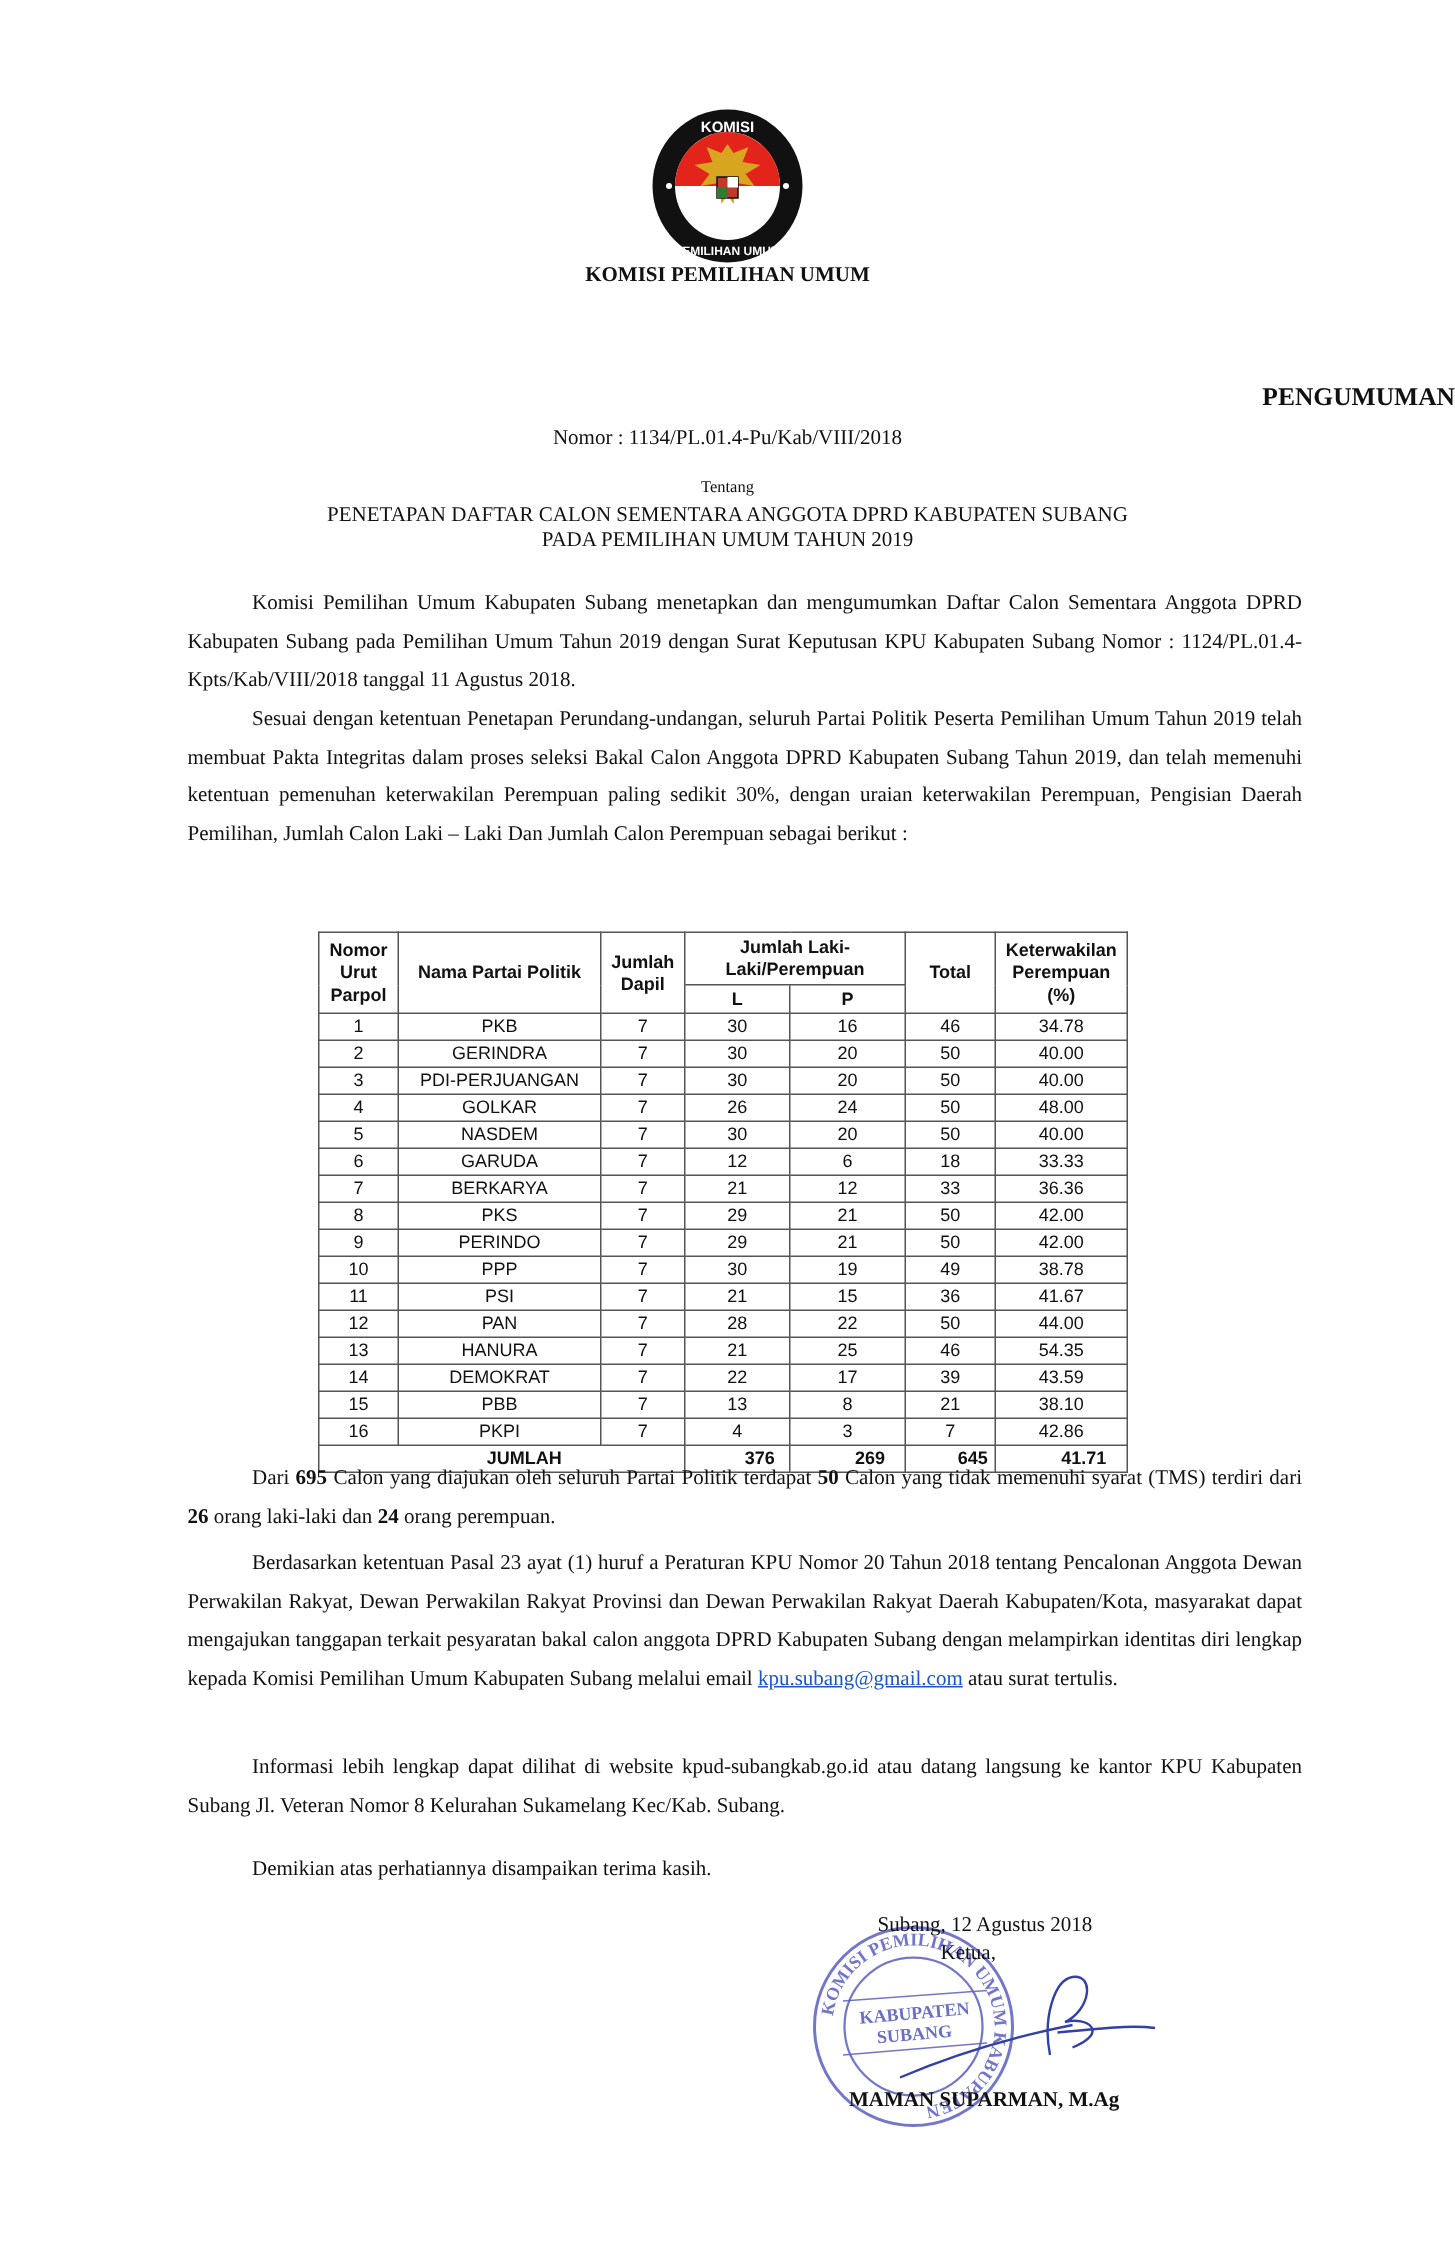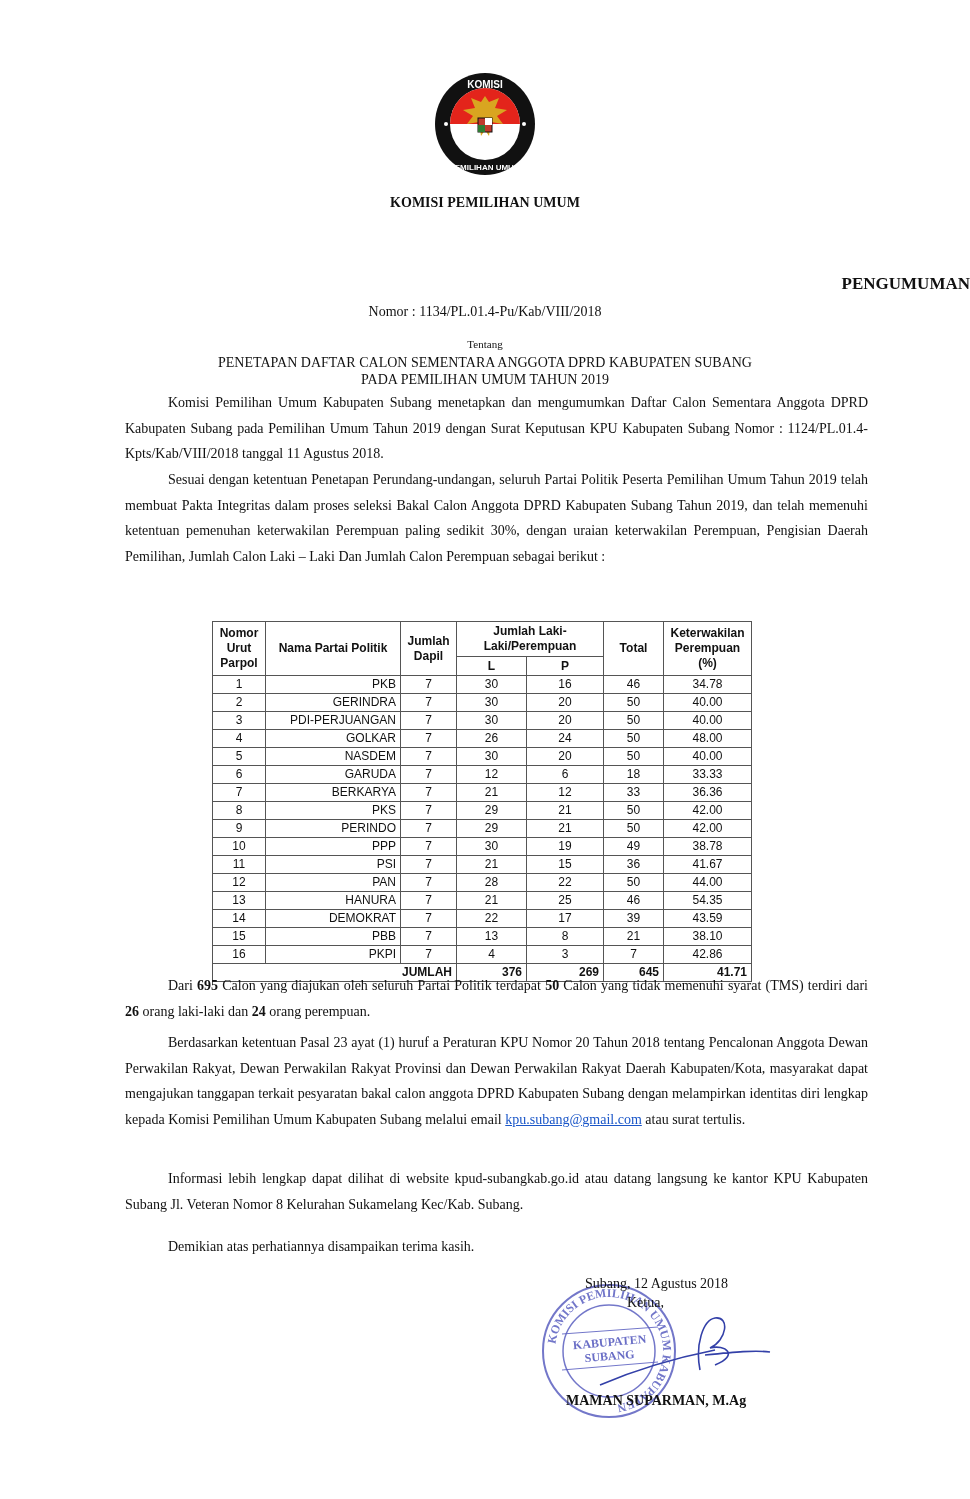--- a/index.html
+++ b/index.html
@@ -1,36 +1,36 @@
 <!DOCTYPE html>
 <html><head>
 <meta charset="utf-8">
 <style>
   html, body { margin: 0; padding: 0; background: #ffffff; }
   body { width: 970px; height: 1499px; position: relative; overflow: hidden;
          font-family: "Liberation Serif", serif; color: #111; }
   .abs { position: absolute; }
-  .center { left: 0; width: 970px; text-align: center; margin-top: 19px; }
+  .center { left: 0; width: 970px; text-align: center; }
   .logo { left: 433px; top: 72px; width: 104px; height: 104px; }
   .org { top: 176px; font-weight: bold; font-size: 14px; line-height: 16px; }
   .title { top: 255px; font-weight: bold; font-size: 17px; text-align: right; }
   .nomor { top: 285px; font-size: 14px; }
   .tentang { top: 319px; font-size: 11px; }
   .subject { top: 335px; font-size: 14px; line-height: 17px; }
   .para { position: absolute; left: 112px; width: 743px; font-size: 14px;
           line-height: 25.5px; text-align: justify; text-indent: 43px; margin: 13px; }
   .para b { font-weight: bold; }
   .link { color: #1a56c8; text-decoration: underline; }
   table.t { position: absolute; left: 212px; top: 578px; border-collapse: collapse;
             font-family: "Liberation Sans", sans-serif; font-size: 12px; color: #111; margin-top: 43px; }
   table.t td, table.t th { border: 1px solid #555; padding: 0 4px; height: 17px; line-height: 17px; }
   table.t th { font-weight: bold; font-size: 12px; line-height: 15px; }
   table.t td.c { text-align: center; }
-  table.t td.l { text-align: right; }
-  table.t tr.tot td { font-weight: bold; text-align: right; padding-left: 34px; }
+  table.t td.l { text-align: center; }
+  table.t tr.tot td { font-weight: bold; text-align: center; padding-left: 34px; }
   .sig-date { left: 585px; top: 1276px; font-size: 14px; }
   .sig-role { left: 627px; top: 1295px; font-size: 14px; }
   .sig-name { left: 566px; top: 1393px; font-size: 14px; font-weight: bold; }
   .stamp { left: 540px; top: 1282px; width: 138px; height: 138px; }
   .signature { left: 595px; top: 1310px; width: 180px; height: 80px; }
 </style>
 </head>
 <body>
 
 <div class="abs logo">

